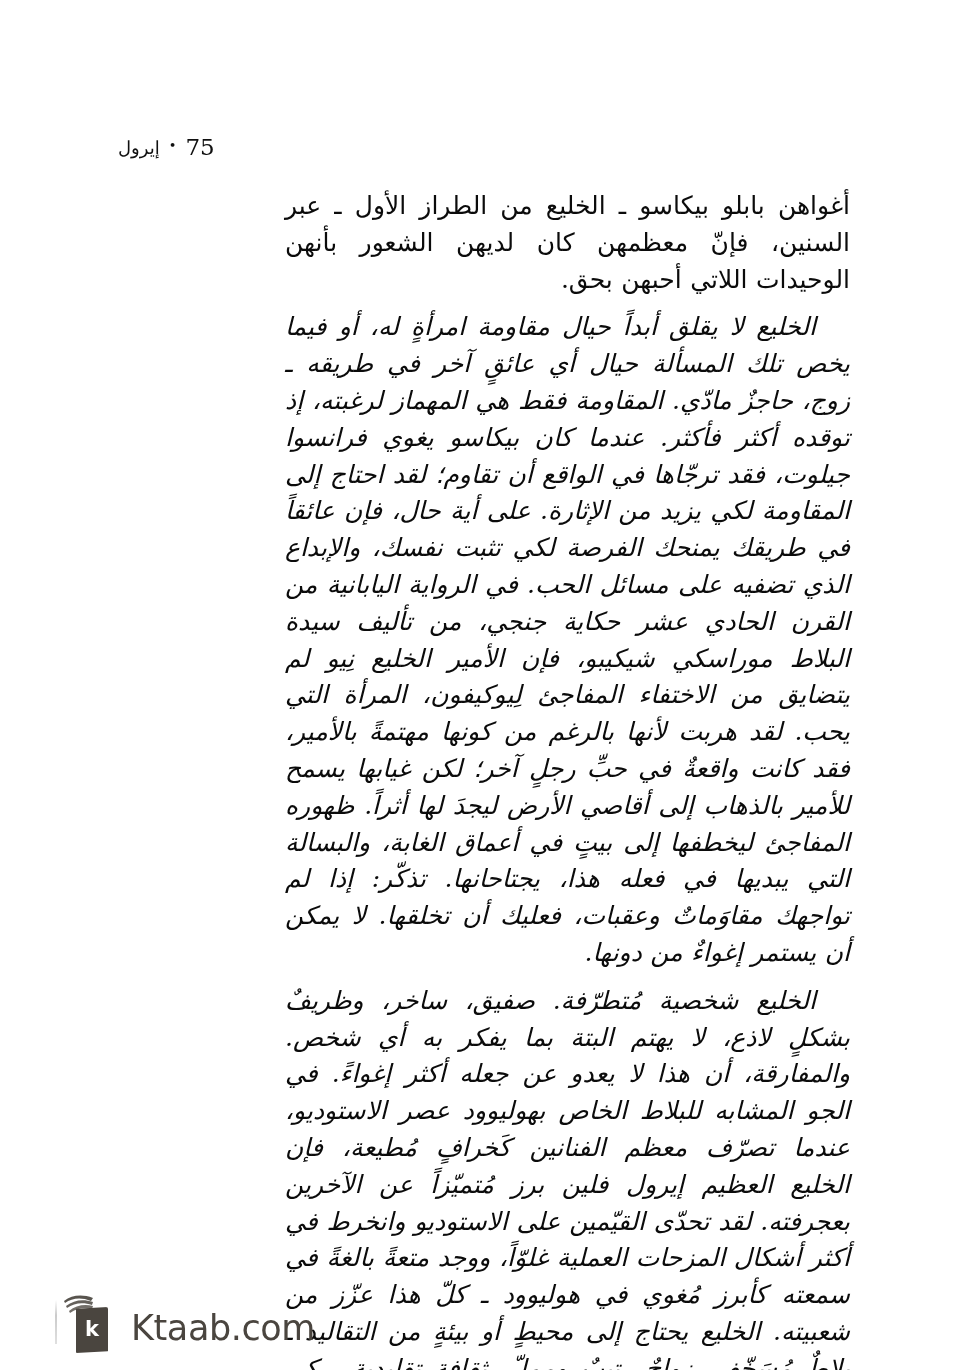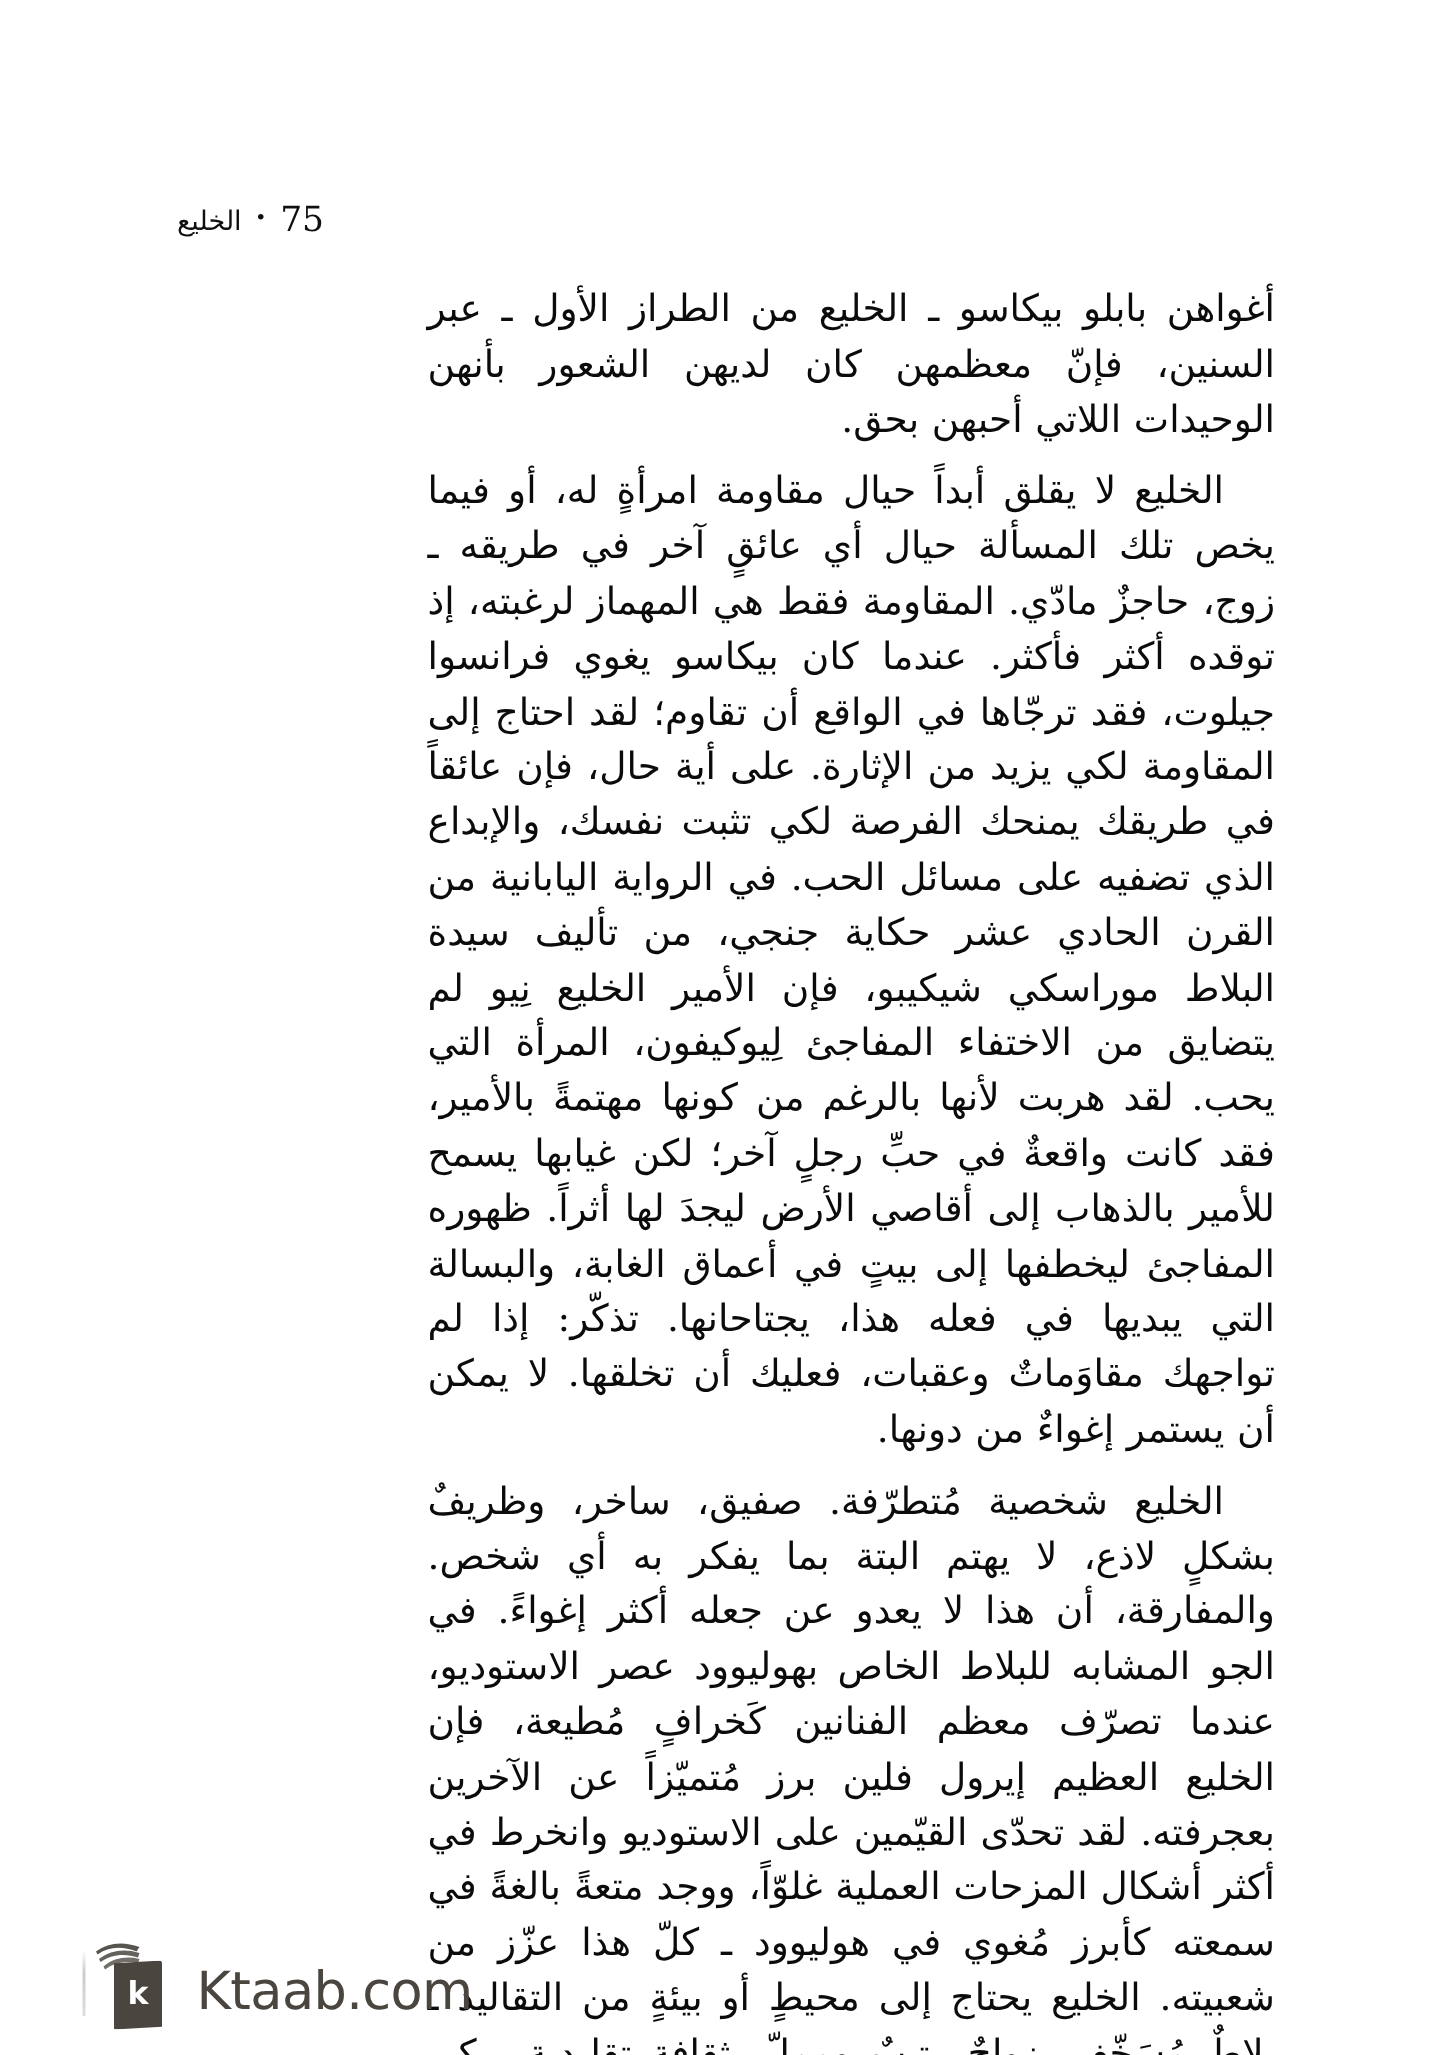--- a/index.html
+++ b/index.html
@@ -63,20 +63,21 @@
     line-height: 36.8px;
     -webkit-font-smoothing: antialiased;
   }
   .text-block p {
     margin: 0 0 0 0;
     text-align: justify;
     word-spacing: 0.5px;
   }
   .text-block p.indent {
     text-indent: 34px;
+    font-style: italic;
   }
   .text-block p.gap-before {
     margin-top: 11px;
   }
 
   
   .footer-mark {
     position: absolute;
     left: 62px;
     top: 1293px;
@@ -147,21 +148,21 @@
     height: 44px;
     background: linear-gradient(to bottom, rgba(170,170,170,0) 0%, rgba(160,160,160,0.55) 35%, rgba(165,165,165,0.35) 100%);
   }
 </style>
 </head>
 <body>
 
 <div class="page">
 
   <div class="running-head">
-    <span class="rh-title">الخليع</span>
+    <span class="rh-title">إيرول</span>
     <span class="rh-dot">•</span>
     <span class="rh-page">75</span>
   </div>
 
   <div class="text-block">
     <p>أغواهن بابلو بيكاسو ـ الخليع من الطراز الأول ـ عبر السنين، فإنّ معظمهن كان لديهن الشعور بأنهن الوحيدات اللاتي أحبهن بحق.</p>
     <p class="indent gap-before">الخليع لا يقلق أبداً حيال مقاومة امرأةٍ له، أو فيما يخص تلك المسألة حيال أي عائقٍ آخر في طريقه ـ زوج، حاجزٌ مادّي. المقاومة فقط هي المهماز لرغبته، إذ توقده أكثر فأكثر. عندما كان بيكاسو يغوي فرانسوا جيلوت، فقد ترجّاها في الواقع أن تقاوم؛ لقد احتاج إلى المقاومة لكي يزيد من الإثارة. على أية حال، فإن عائقاً في طريقك يمنحك الفرصة لكي تثبت نفسك، والإبداع الذي تضفيه على مسائل الحب. في الرواية اليابانية من القرن الحادي عشر حكاية جنجي، من تأليف سيدة البلاط موراسكي شيكيبو، فإن الأمير الخليع نِيو لم يتضايق من الاختفاء المفاجئ لِيوكيفون، المرأة التي يحب. لقد هربت لأنها بالرغم من كونها مهتمةً بالأمير، فقد كانت واقعةٌ في حبِّ رجلٍ آخر؛ لكن غيابها يسمح للأمير بالذهاب إلى أقاصي الأرض ليجدَ لها أثراً. ظهوره المفاجئ ليخطفها إلى بيتٍ في أعماق الغابة، والبسالة التي يبديها في فعله هذا، يجتاحانها. تذكّر: إذا لم تواجهك مقاوَماتٌ وعقبات، فعليك أن تخلقها. لا يمكن أن يستمر إغواءٌ من دونها.</p>
     <p class="indent gap-before">الخليع شخصية مُتطرّفة. صفيق، ساخر، وظريفٌ بشكلٍ لاذع، لا يهتم البتة بما يفكر به أي شخص. والمفارقة، أن هذا لا يعدو عن جعله أكثر إغواءً. في الجو المشابه للبلاط الخاص بهوليوود عصر الاستوديو، عندما تصرّف معظم الفنانين كَخرافٍ مُطيعة، فإن الخليع العظيم إيرول فلين برز مُتميّزاً عن الآخرين بعجرفته. لقد تحدّى القيّمين على الاستوديو وانخرط في أكثر أشكال المزحات العملية غلوّاً، ووجد متعةً بالغةً في سمعته كأبرز مُغوي في هوليوود ـ كلّ هذا عزّز من شعبيته. الخليع يحتاج إلى محيطٍ أو بيئةٍ من التقاليد ـ بلاطٌ مُسَخّف، زواجٌ رتيبٌ ومملّ، ثقافة تقليدية ـ كي يَسطُع، ويُمنَح التقدير بسبب نسمة الهواء النقي التي يُوَفّرها. لا تقلق أبداً حيال المضيّ أبعد من اللزوم: جوهر الخليع هو أنه يذهب ويمضي أبعد من أي واحدٍ آخر.</p>
   </div>
 

